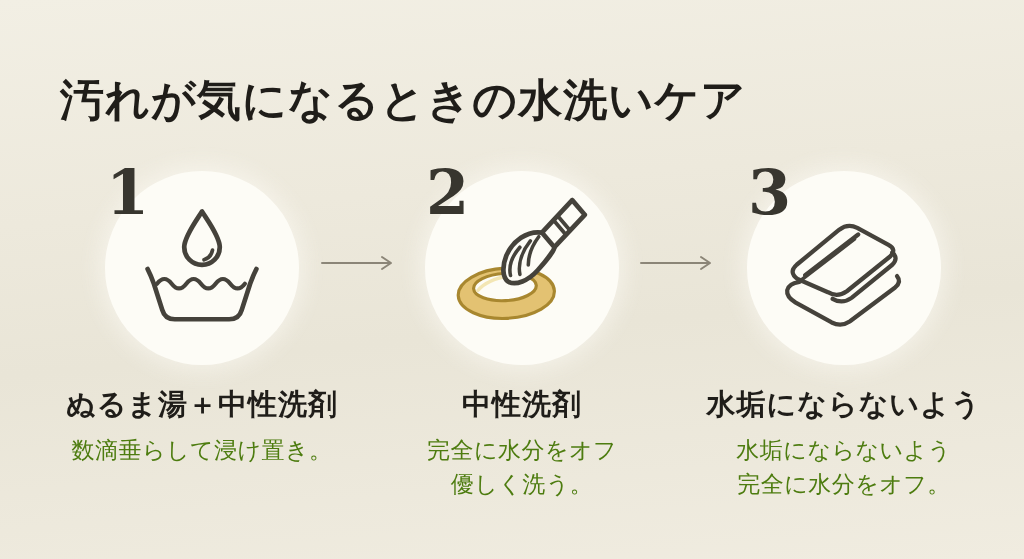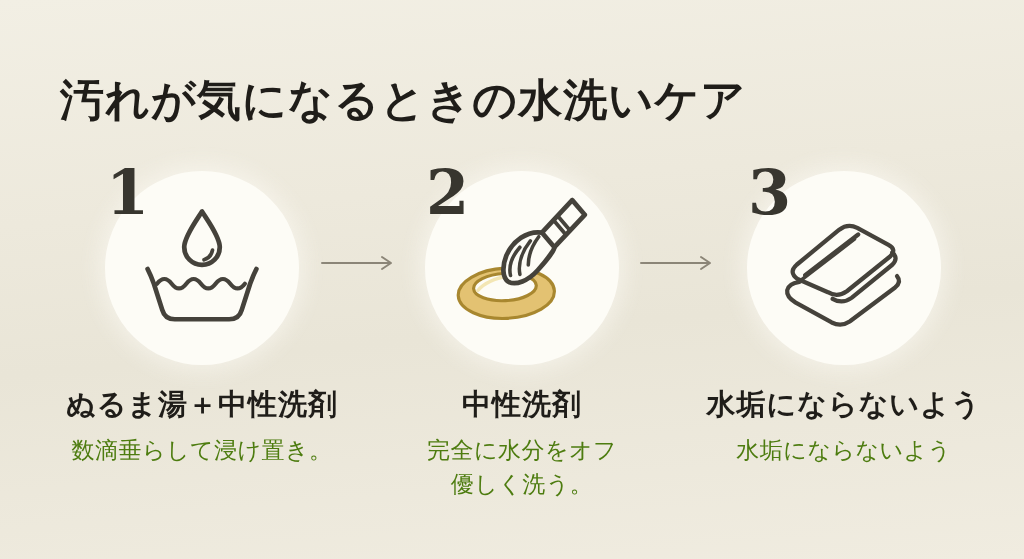--- a/index.html
+++ b/index.html
@@ -108,14 +108,15 @@
       <path d="M26 78 Q16 71 25 63 L70 26 Q79 19 89 24 L122 42 Q131 47 124 54 L78 91 Q68 98 58 92 Z"></path>
       <path d="M34 74 L90 31"></path>
       <path d="M30 79 L86 36" stroke-width="3.8"></path>
       <path d="M126 50 Q133 56 126 63 L83 98 Q73 105 63 99"></path>
       <path d="M28 81 Q16 83 15 90 Q14 97 24 103 L62 124 Q72 129 81 123 L129 87 Q136 81 131 75"></path>
     </svg>
   </div>
   <div class="step-title">水垢にならないよう</div>
   <div class="step-desc">
     <div>水垢にならないよう</div>
+    <div>完全に水分をオフ。</div>
   </div>
 </div>
 
 </body></html>

